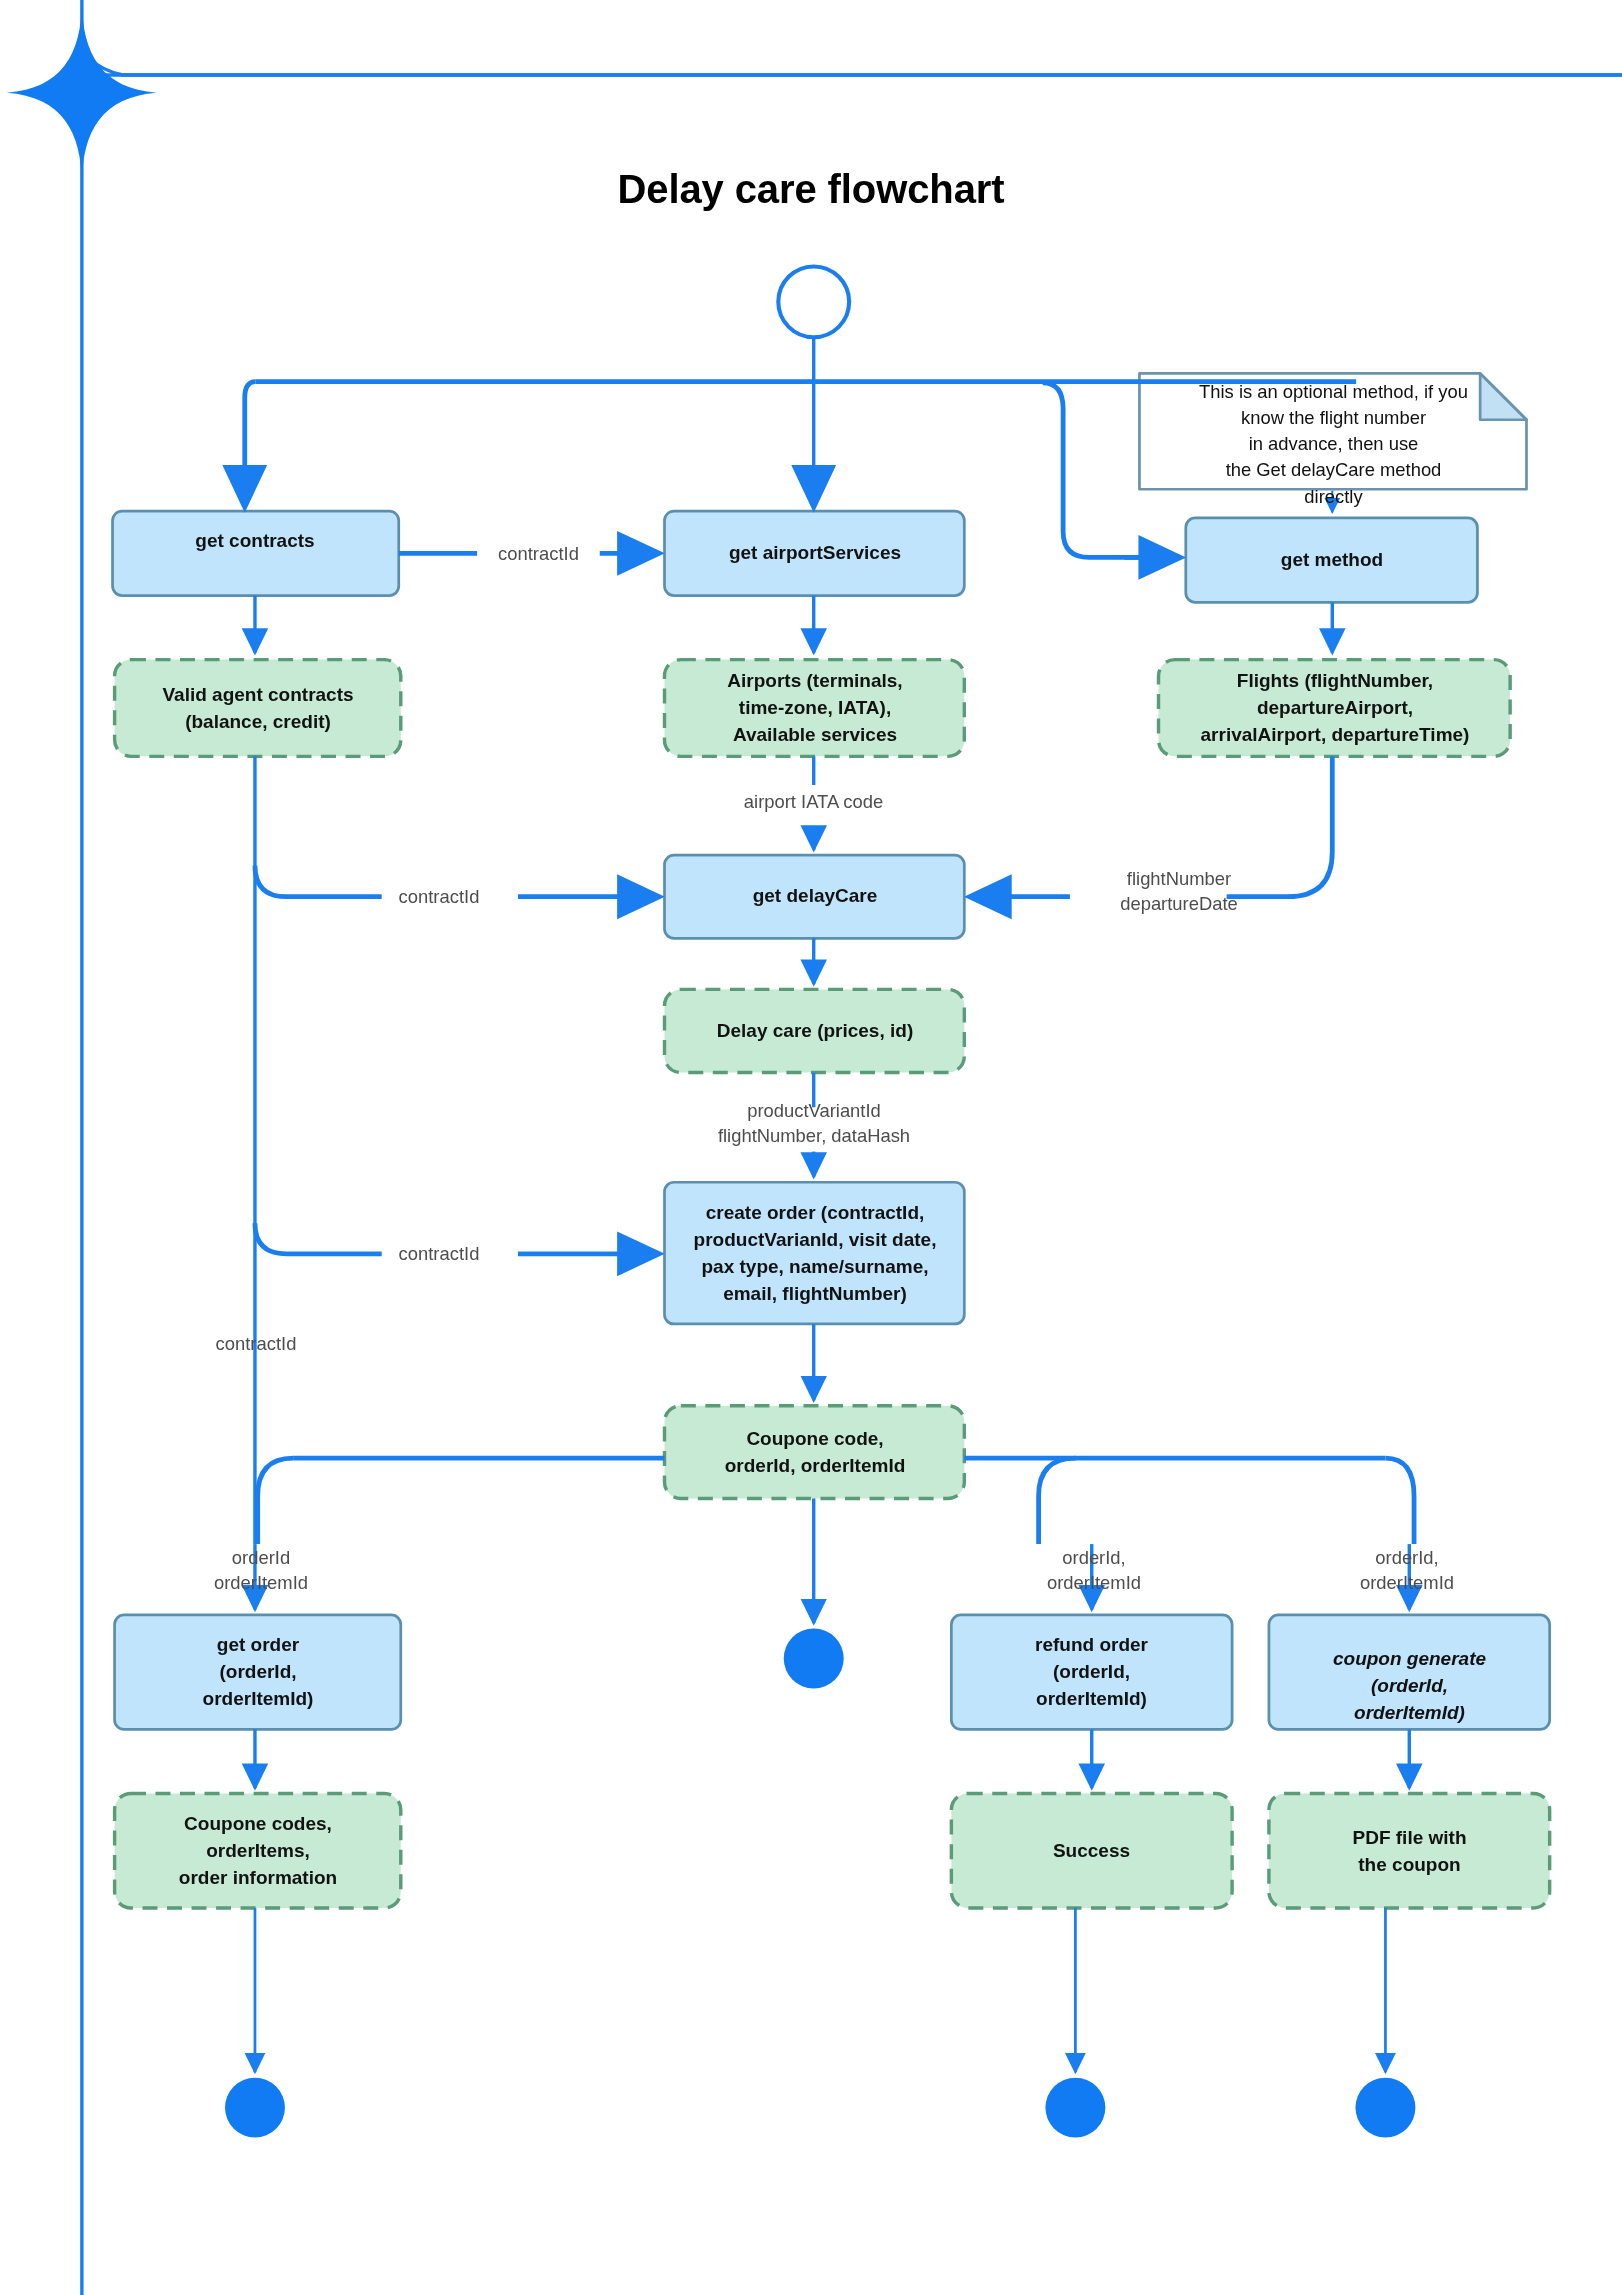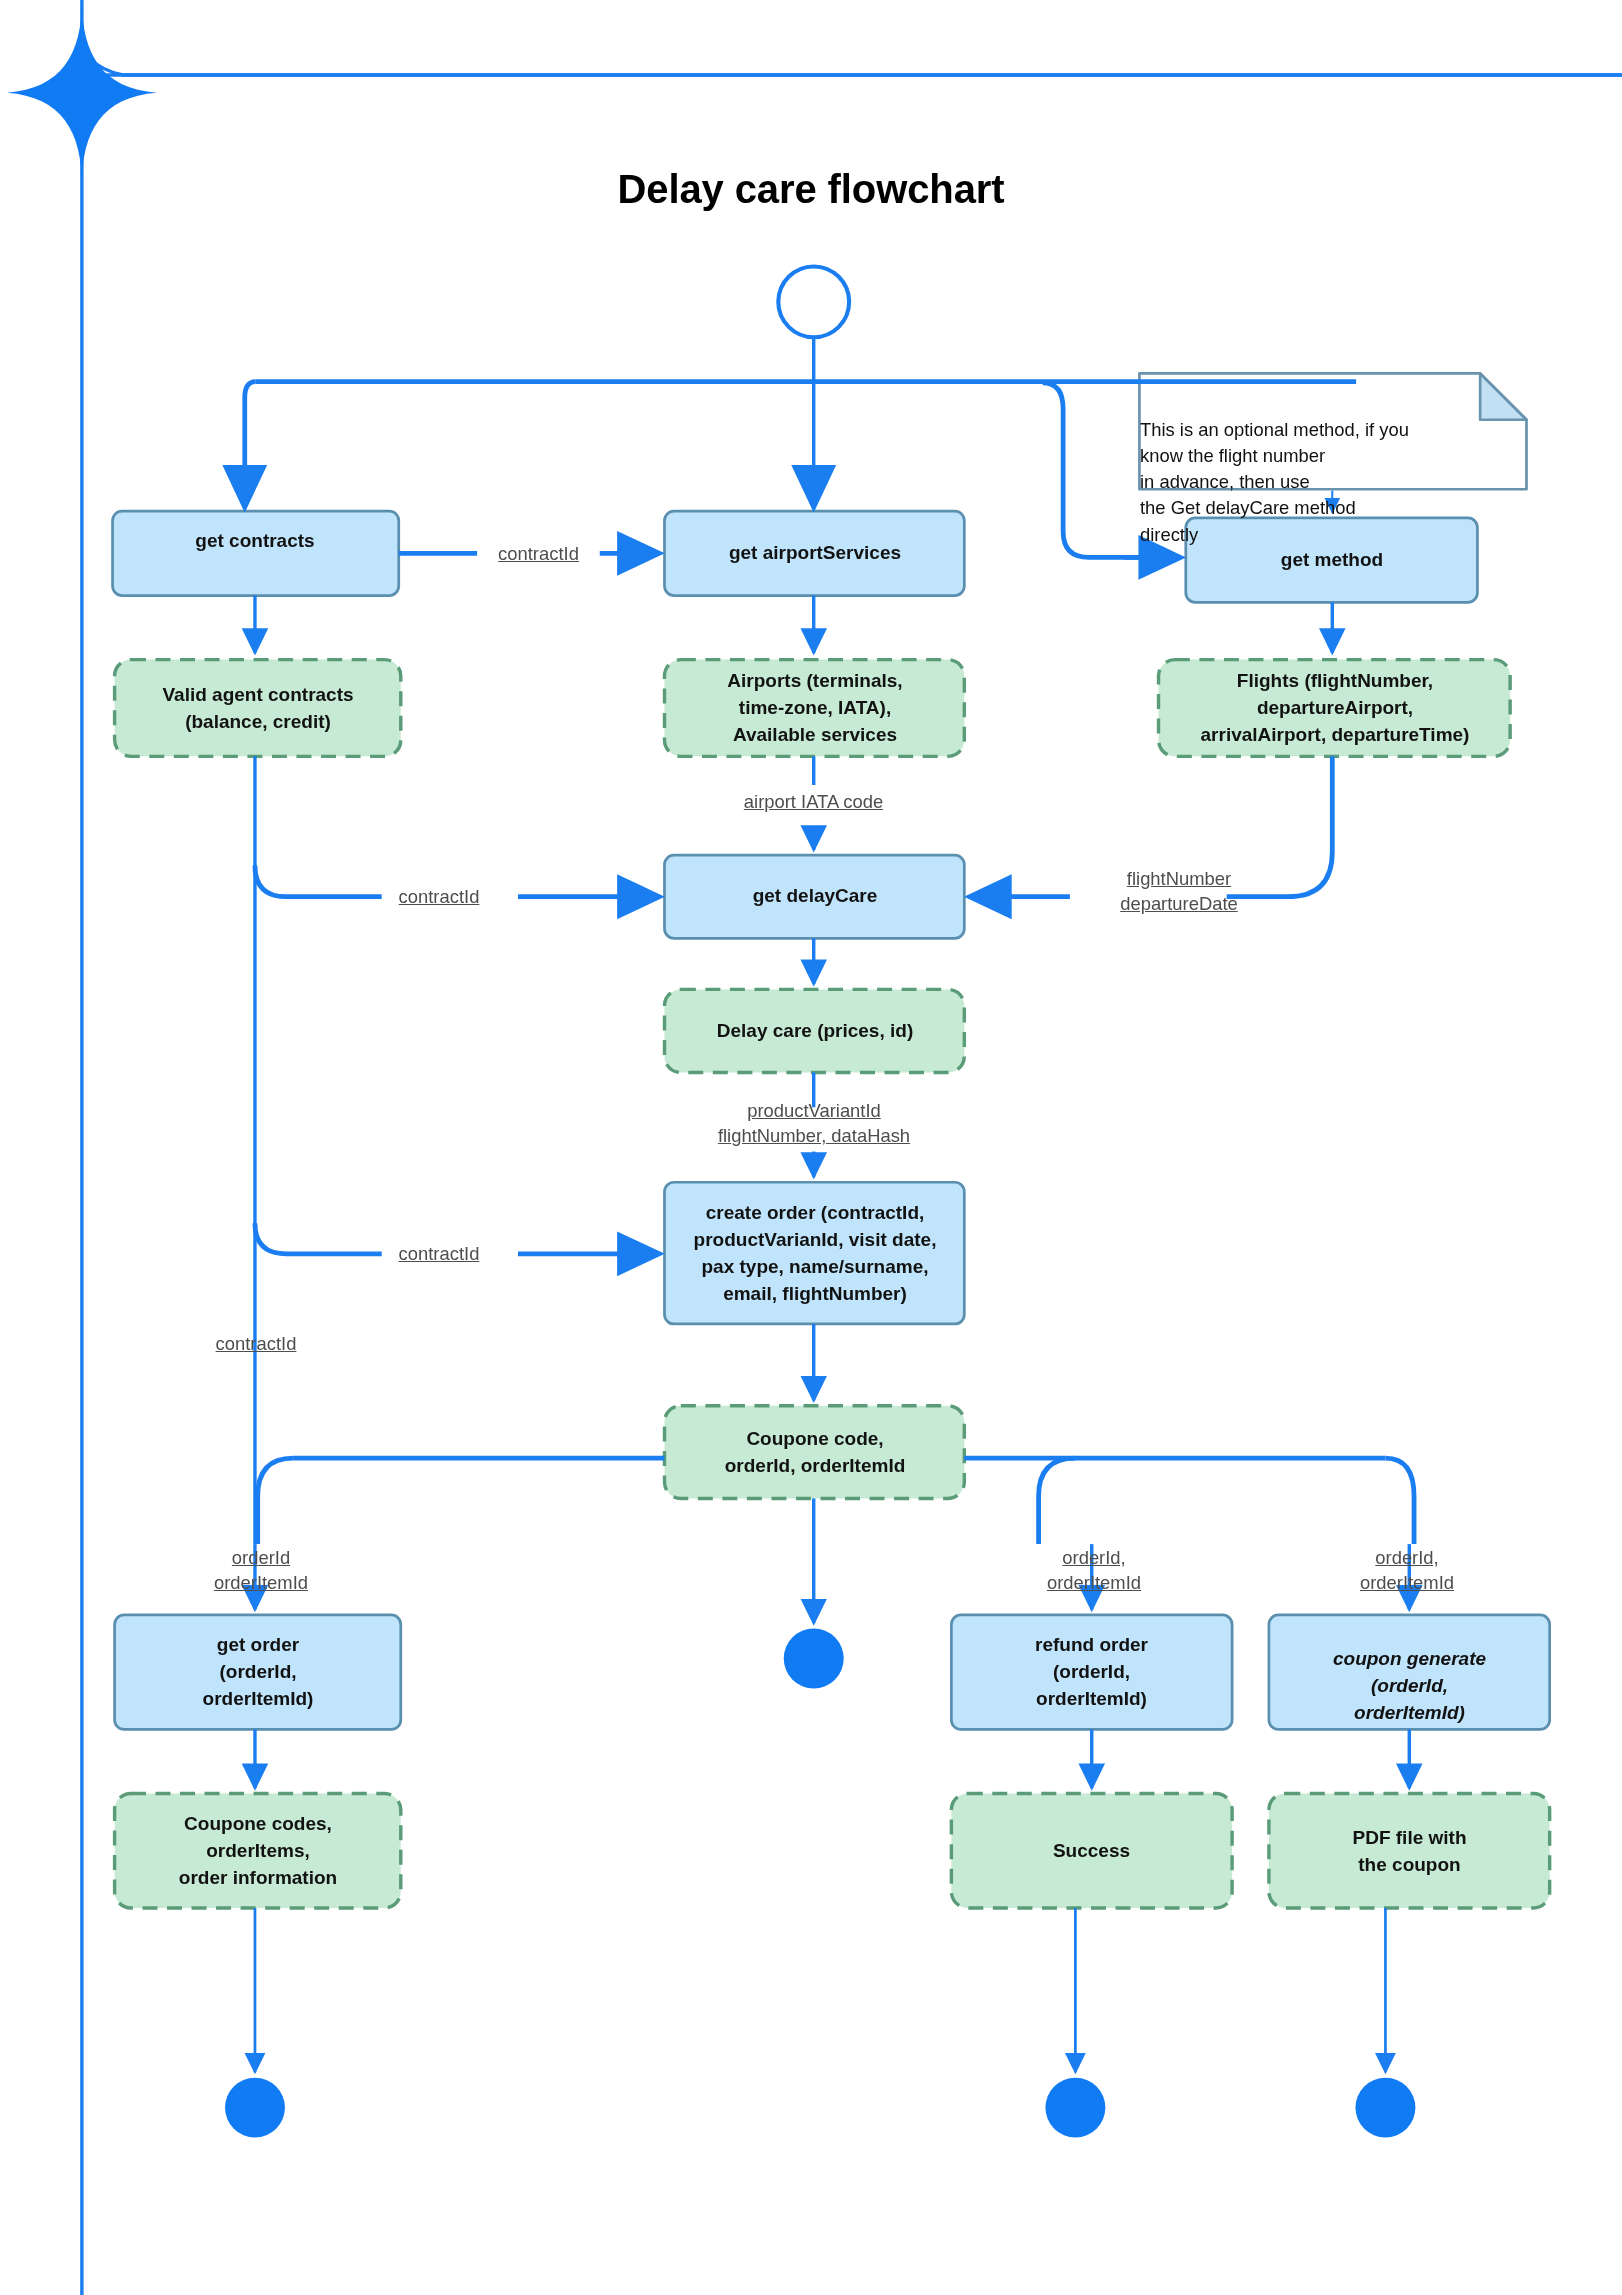--- a/index.html
+++ b/index.html
@@ -10,25 +10,25 @@
 
   .node-label{
     position:absolute;display:flex;align-items:center;justify-content:center;
     text-align:center;box-sizing:border-box;pointer-events:none;
     color:#121212;line-height:1.42;
   }
   .node-label.process{font-weight:bold;font-size:19px;}
   .node-label.data{font-weight:bold;font-size:19px;}
   .edge-label{
     position:absolute;text-align:center;color:#4d4d4d;font-size:18.4px;
-    line-height:1.35;white-space:pre-line;pointer-events:none;text-decoration:underline;
+    line-height:1.35;white-space:pre-line;pointer-events:none;
   }
   .note-label{
-    position:absolute;color:#111;font-size:18.4px;
-    line-height:1.42;white-space:pre-line;pointer-events:none;margin-top:38px;
+    position:absolute;text-align:center;color:#111;font-size:18.4px;
+    line-height:1.42;white-space:pre-line;pointer-events:none;
   }
   .title{
     position:absolute;left:0;top:167px;width:1622px;text-align:center;
     font-size:40px;font-weight:bold;color:#000;letter-spacing:-0.1px;
   }
 </style>
 </head>
 <body>
 
 <div id="stage">

